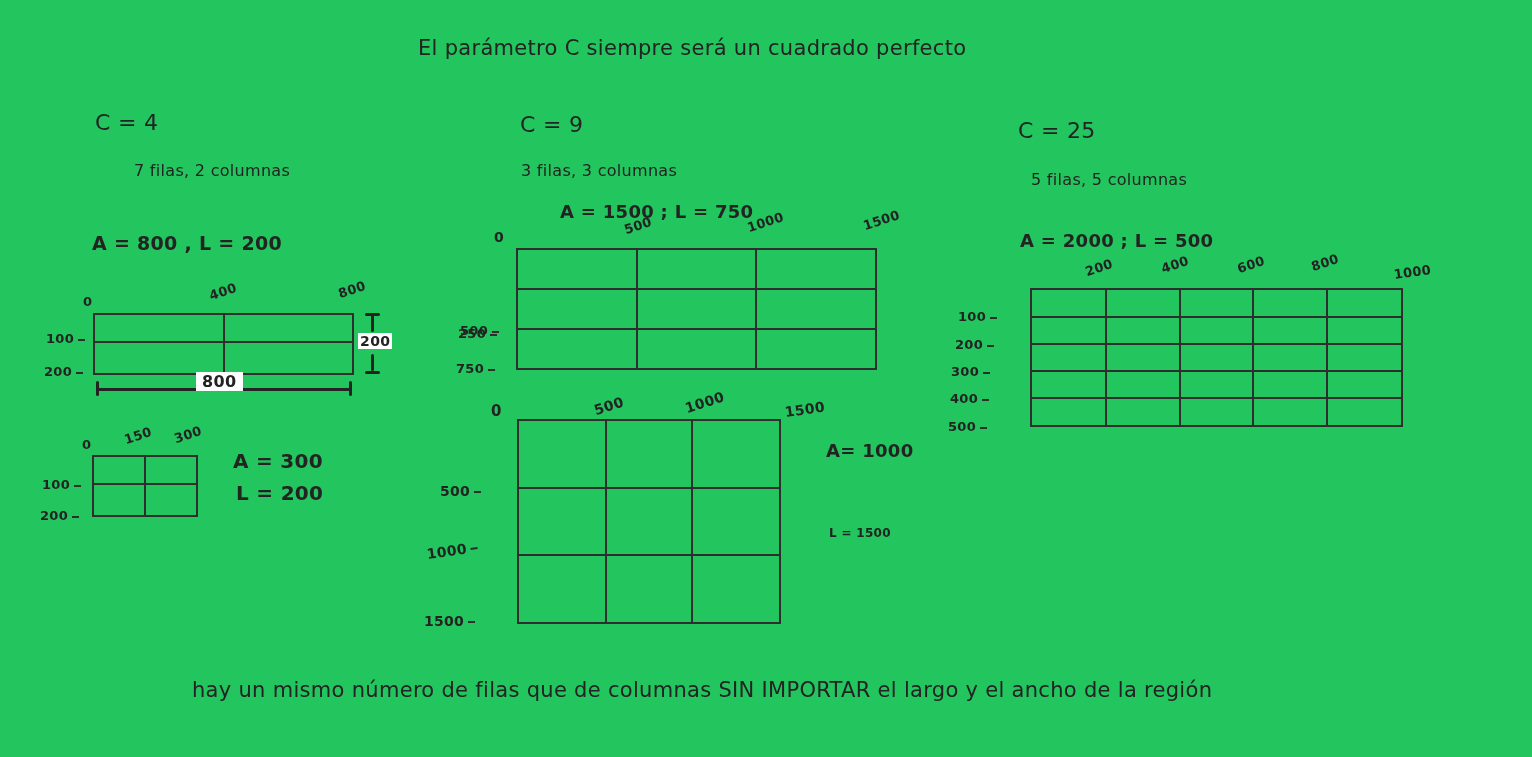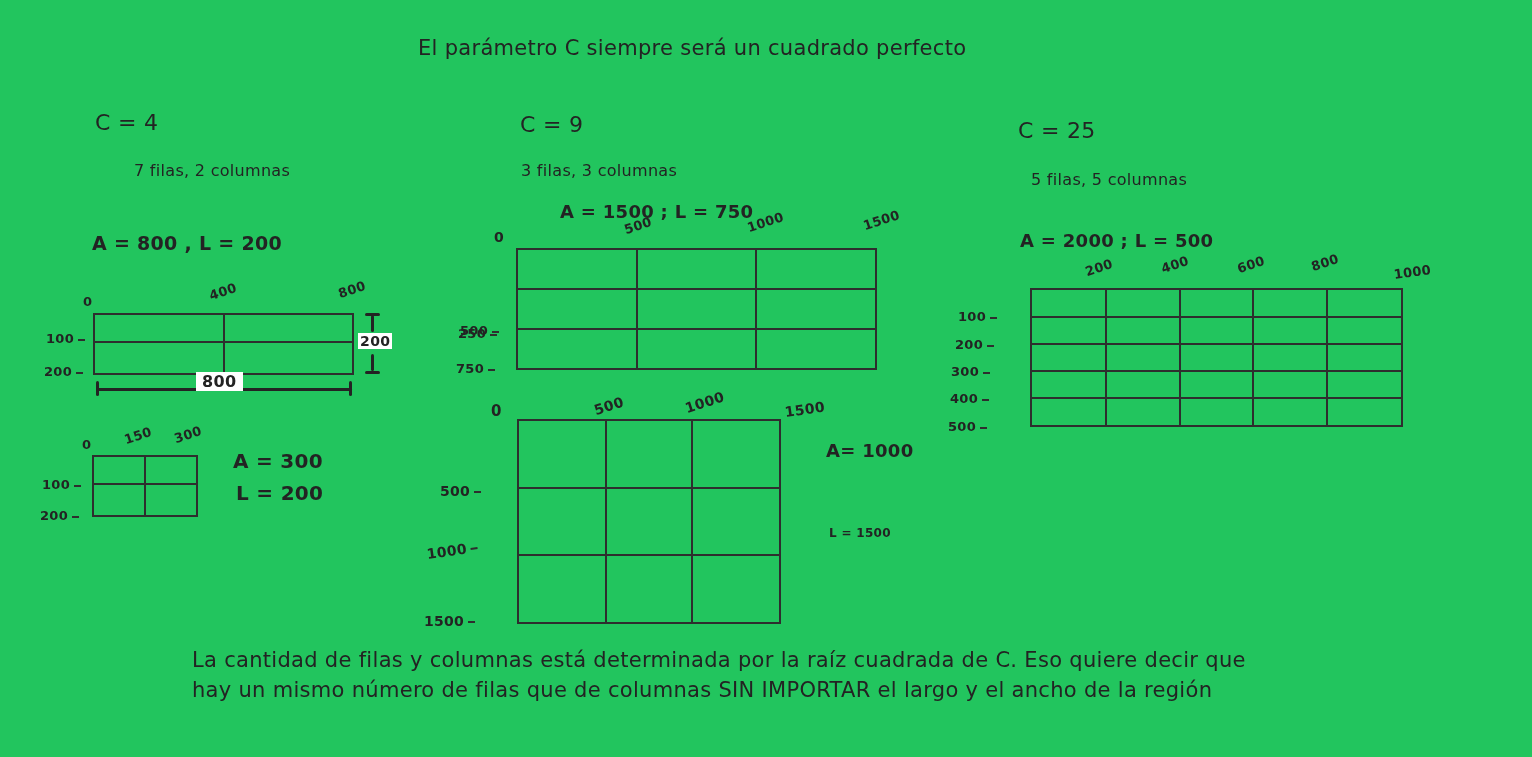--- a/index.html
+++ b/index.html
@@ -124,16 +124,15 @@
   <span class="xt rot" style="left:1164px;top:261px;">400</span>
   <span class="xt rot" style="left:1240px;top:261px;">600</span>
   <span class="xt rot" style="left:1314px;top:259px;">800</span>
   <span class="xt rot8" style="left:1395px;top:267px;">1000</span>
   <span class="yt" style="left:958px;top:309px;">100</span>
   <span class="yt" style="left:955px;top:337px;">200</span>
   <span class="yt" style="left:951px;top:364px;">300</span>
   <span class="yt" style="left:950px;top:391px;">400</span>
   <span class="yt" style="left:948px;top:419px;">500</span>
 
-  <div class="txt footer-line" style="left:192px;top:648px;">La cantidad de filas y columnas está determinada por la raíz cuadrada de C. Eso quiere decir que</div>
   <div class="txt footer-line" style="left:192px;top:678px;">hay un mismo número de filas que de columnas SIN IMPORTAR el largo y el ancho de la región</div>
 
 </div>
 
 </body></html>

